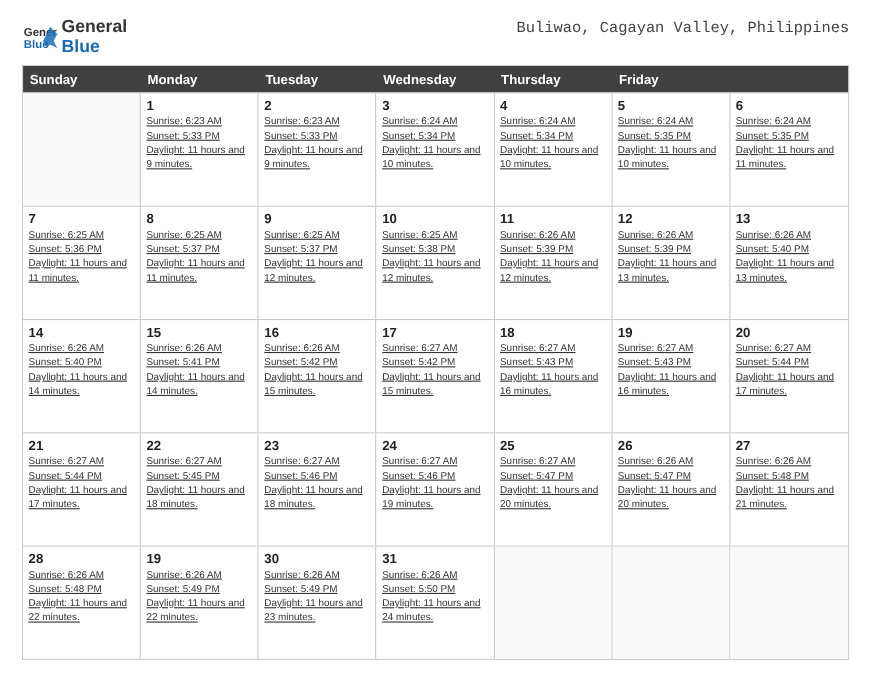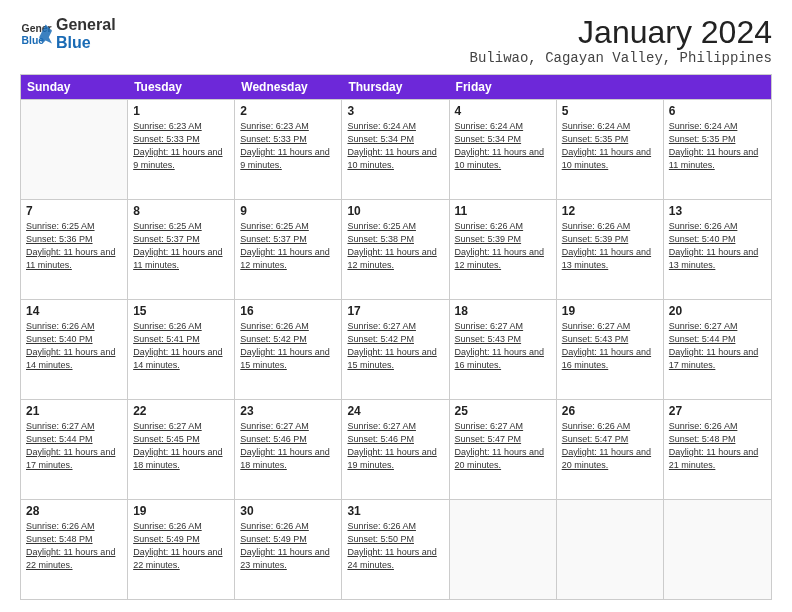--- a/index.html
+++ b/index.html
@@ -49,21 +49,21 @@
     }
     .calendar {
       flex: 1;
       display: flex;
       flex-direction: column;
       border: 1px solid #ccc;
     }
     .cal-header {
       display: grid;
       grid-template-columns: repeat(7, 1fr);
-      background: #6d28d9;
+      background: #404040;
     }
     .cal-header-cell {
       color: #fff;
       font-size: 12px;
       font-weight: bold;
       padding: 5px 6px;
       text-align: left;
     }
     .cal-body {
       flex: 1;
@@ -114,28 +114,28 @@
         <text x="2" y="18" font-size="13" font-weight="bold" fill="#333" font-family="Arial">General</text>
         <text x="2" y="32" font-size="13" font-weight="bold" fill="#1a6bb5" font-family="Arial">Blue</text>
         <polygon points="32,8 40,16 36,24 40,32 32,28 28,32 24,24 28,16" fill="#1a6bb5" opacity="0.85"></polygon>
       </svg>
       <div style="display:flex;flex-direction:column;line-height:1.1;">
         <span style="font-size:16px;font-weight:bold;color:#333;">General</span>
         <span style="font-size:16px;font-weight:bold;color:#1a6bb5;">Blue</span>
       </div>
     </div>
     <div class="title-area">
-      <div class="month-title">January 2024</div>
       <div class="location">Buliwao, Cagayan Valley, Philippines</div>
     </div>
   </div>
 
   <div class="calendar">
     <div class="cal-header">
     <div class="cal-header-cell">Sunday</div>
+        <div class="cal-header-cell">Monday</div>
         <div class="cal-header-cell">Tuesday</div>
         <div class="cal-header-cell">Wednesday</div>
         <div class="cal-header-cell">Thursday</div>
         <div class="cal-header-cell">Friday</div>
       </div>
     <div class="cal-body">
     <div class="cal-row">
           <div class="cal-cell empty"></div>
           <div class="cal-cell"><span class="day-num">1</span><span class="cal-cell-text" style="white-space: pre-line;">Sunrise: 6:23 AM
 Sunset: 5:33 PM

